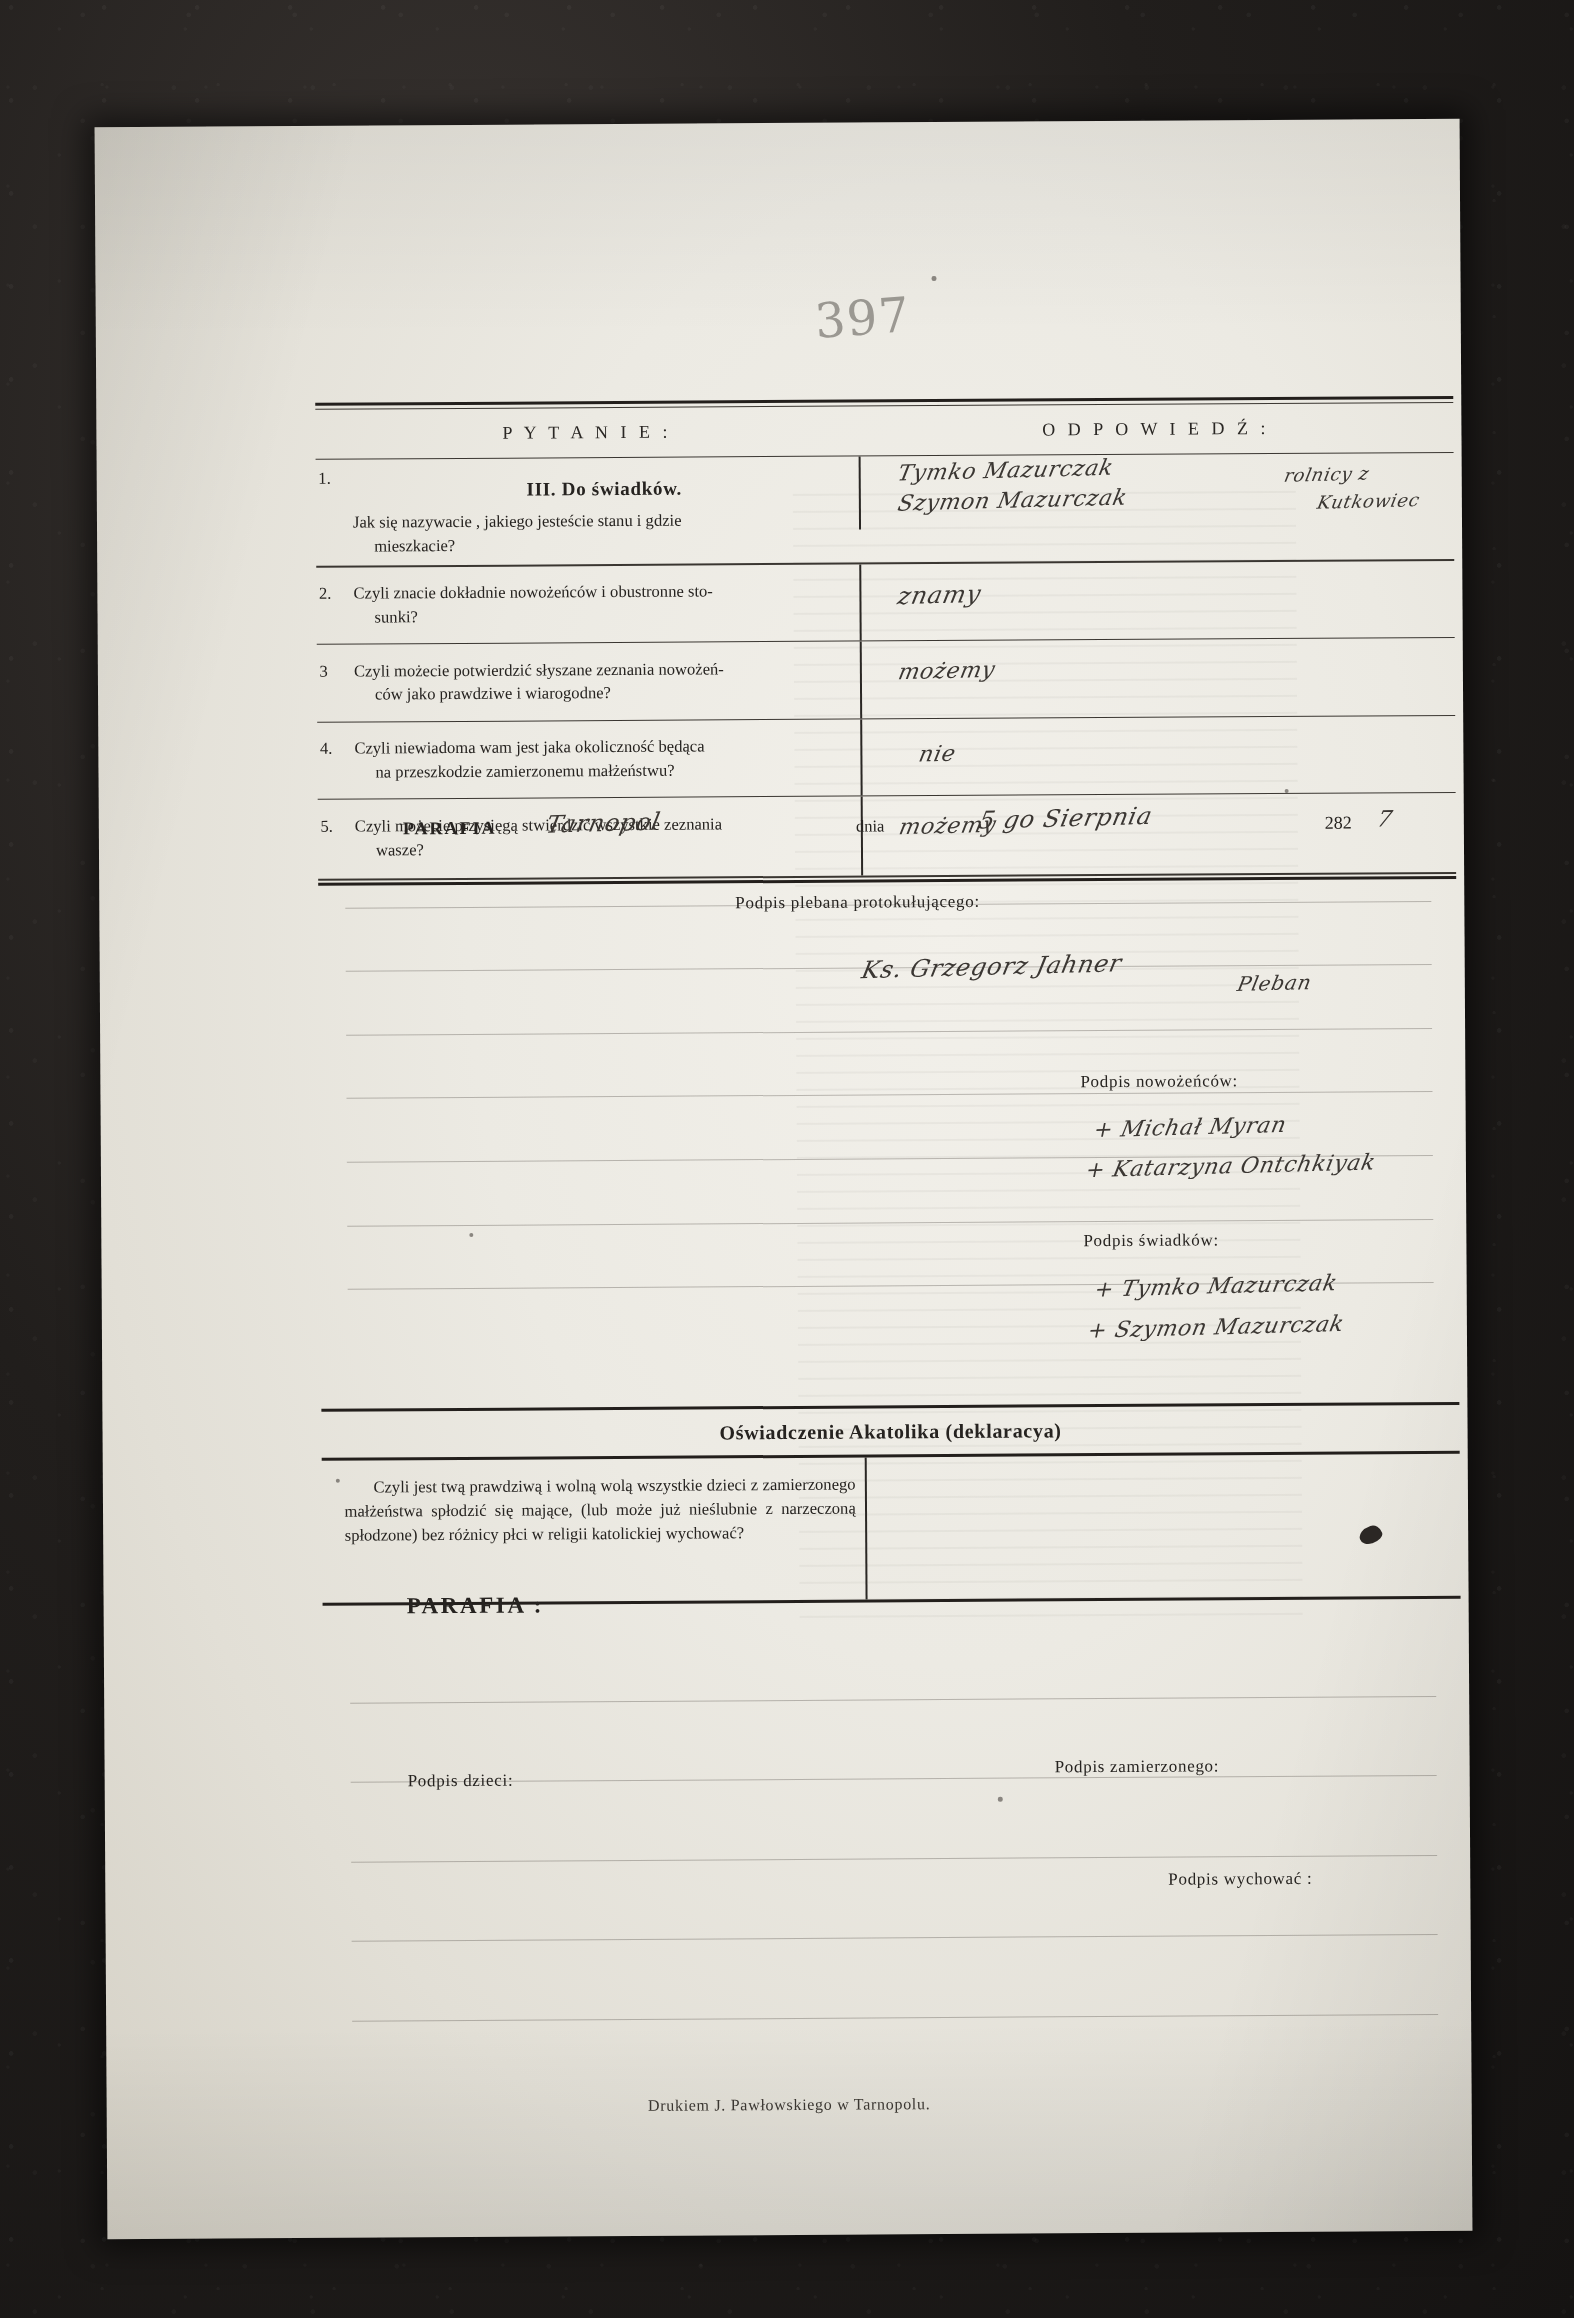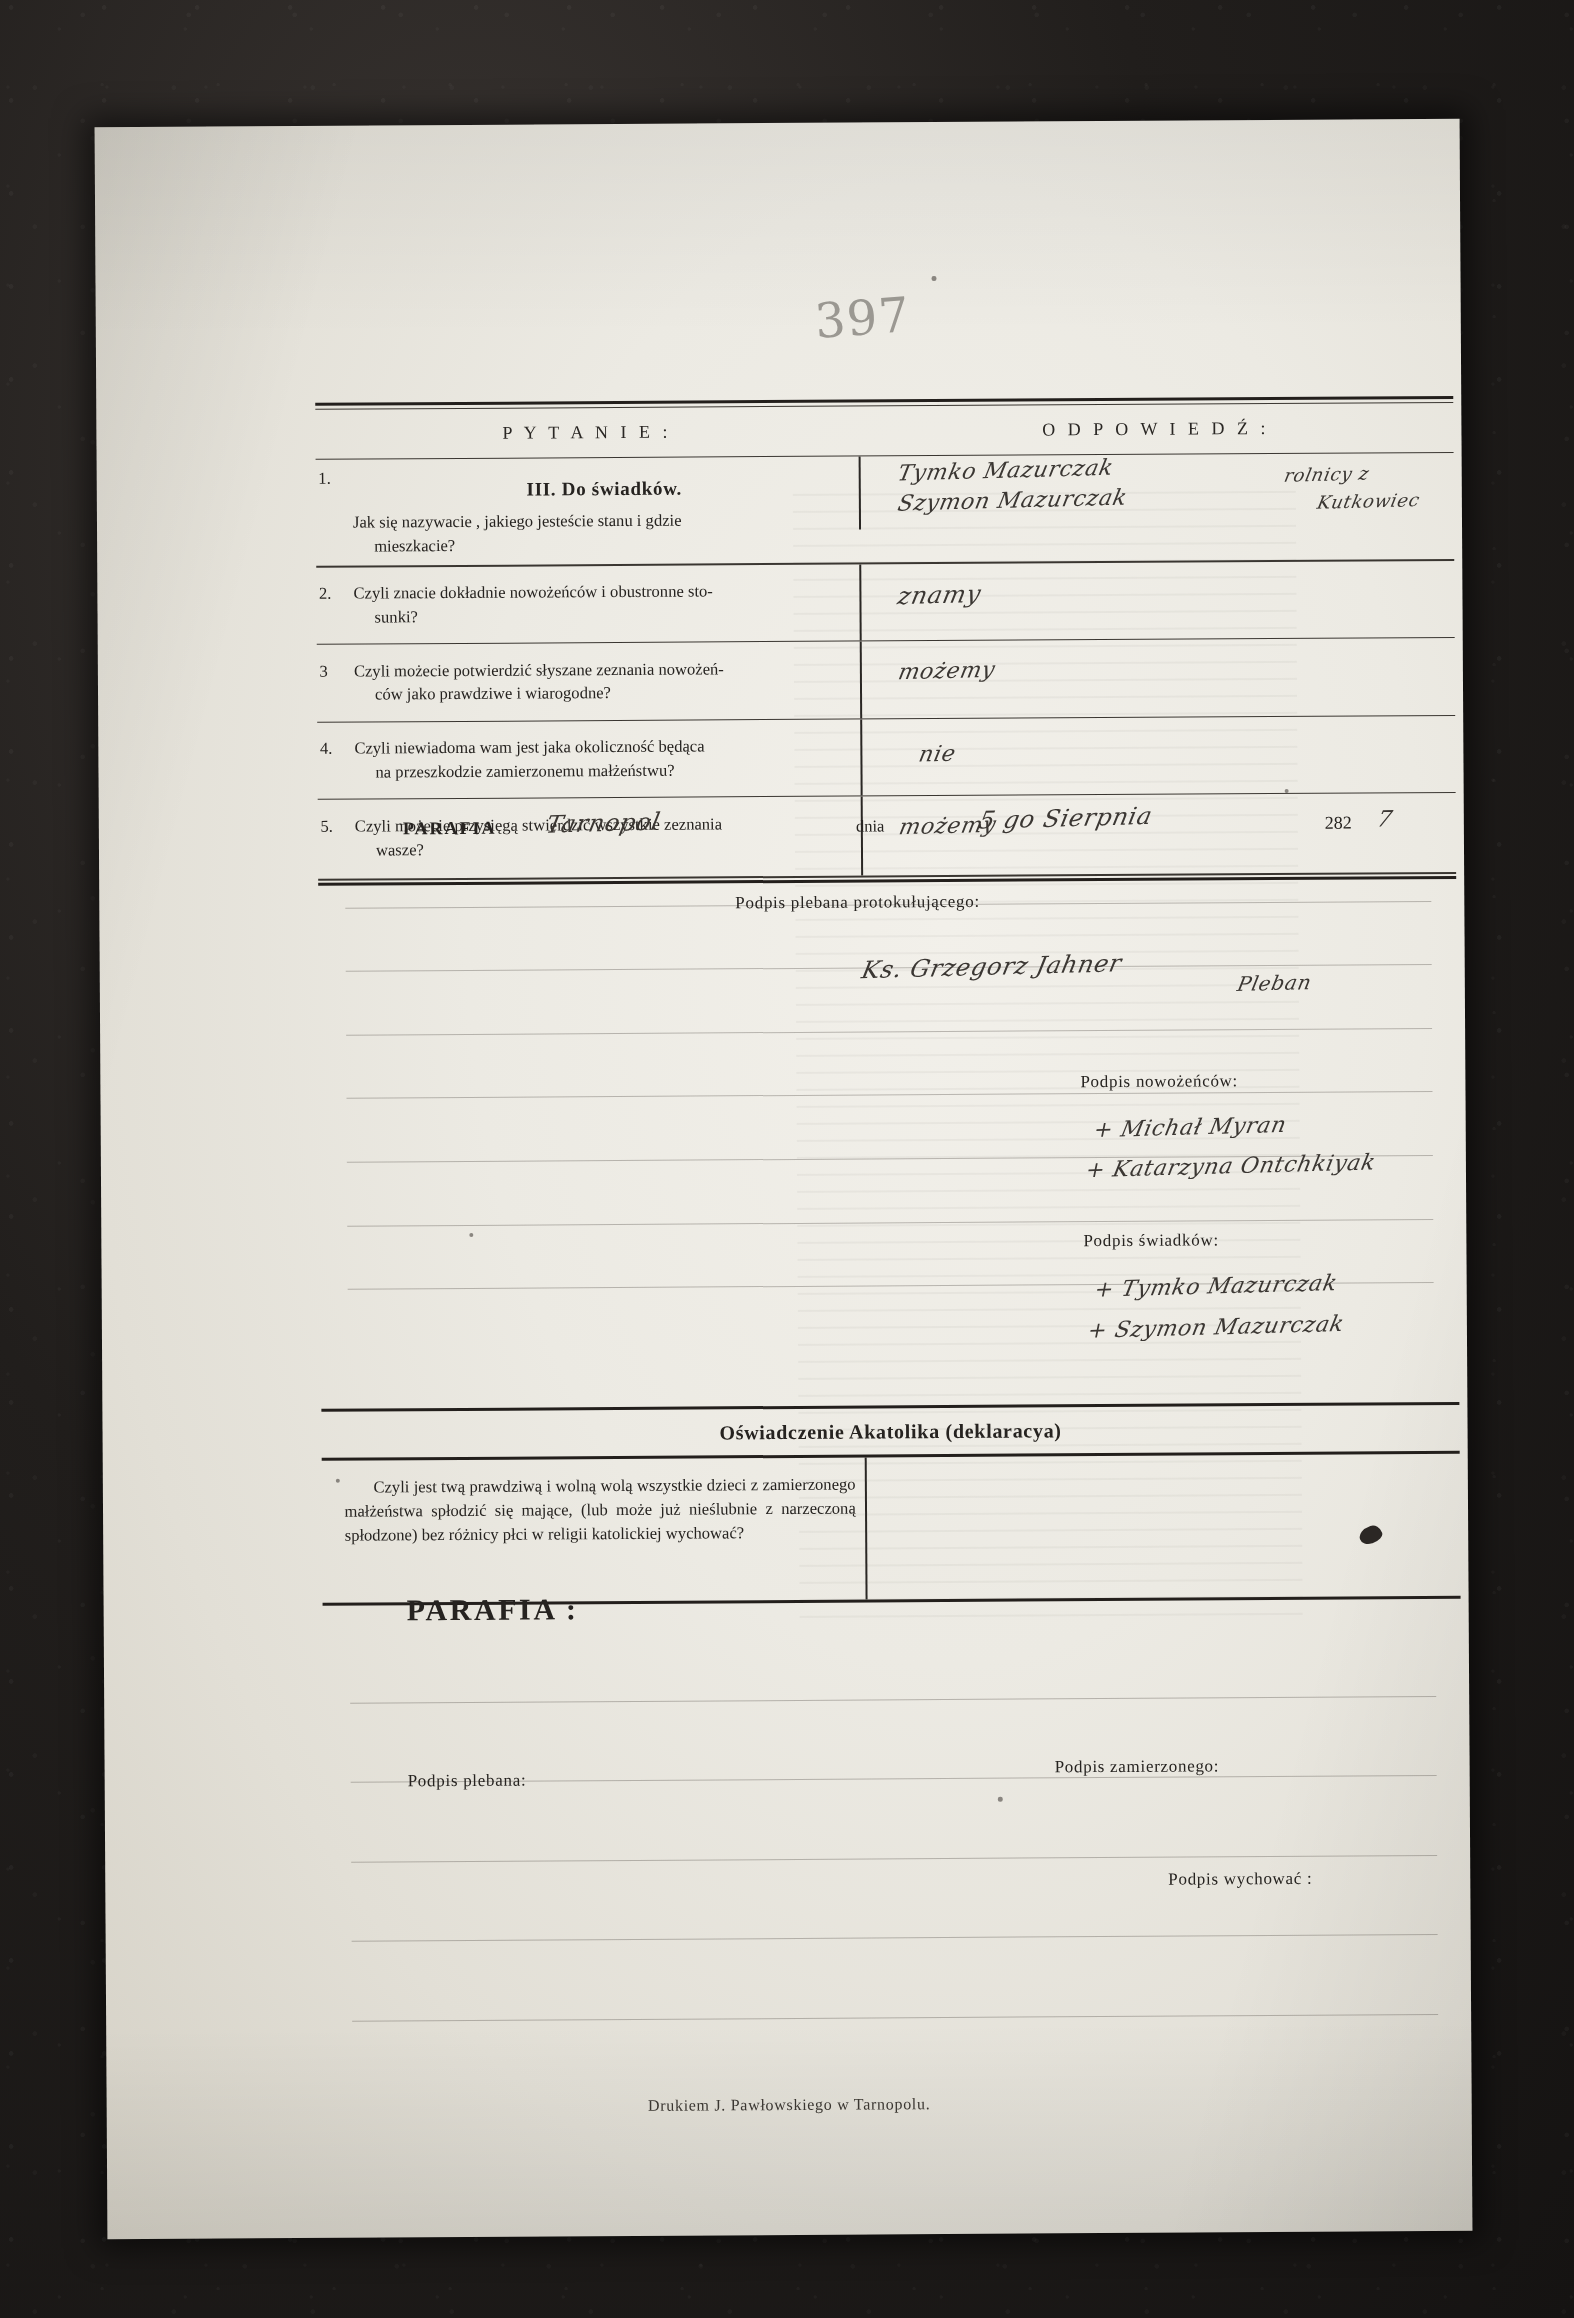--- a/index.html
+++ b/index.html
@@ -236,21 +236,21 @@
     background: #2b2724;
     border-radius: 60% 40% 55% 45% / 55% 60% 40% 45%;
     transform: rotate(-18deg);
   }
 
   
   .parafia2 {
     position: absolute;
     left: 303px;
     top: 1468px;
-    font-size: 30px;
+    font-size: 23px;
     font-weight: bold;
     letter-spacing: 2.6px;
   }
   .imprint {
     position: absolute;
     left: 0; right: 0;
     top: 1973px;
     text-align: center;
     font-size: 16px;
     letter-spacing: 0.7px;
@@ -416,21 +416,21 @@
         </div>
         <div class="a">
           <span class="ink-blot"></span>
         </div>
       </div>
       <div class="rule-heavy"></div>
     </div>
 
     <div class="parafia2">PARAFIA :</div>
 
-    <span class="sig-label" style="left:303px; top:1646px;">Podpis plebana:</span>
+    <span class="sig-label" style="left:303px; top:1646px;">Podpis dzieci:</span>
     <span class="sig-label" style="left:950px; top:1636px;">Podpis zamierzonego:</span>
     <span class="sig-label" style="left:1063px; top:1749px;">Podpis wychować :</span>
 
     <div class="imprint">Drukiem J. Pawłowskiego w Tarnopolu.</div>
 
     <div class="specks">
       <span style="left:836px; top:154px;  width:4.6px; height:4.6px;"></span>
       <span style="left:368px;  top:1108px; width:4px; height:4px;"></span>
       <span style="left:893px; top:1675px; width:4.6px; height:4.6px;"></span>
       <span style="left:233px;  top:1353px; width:4px; height:4px;"></span>

